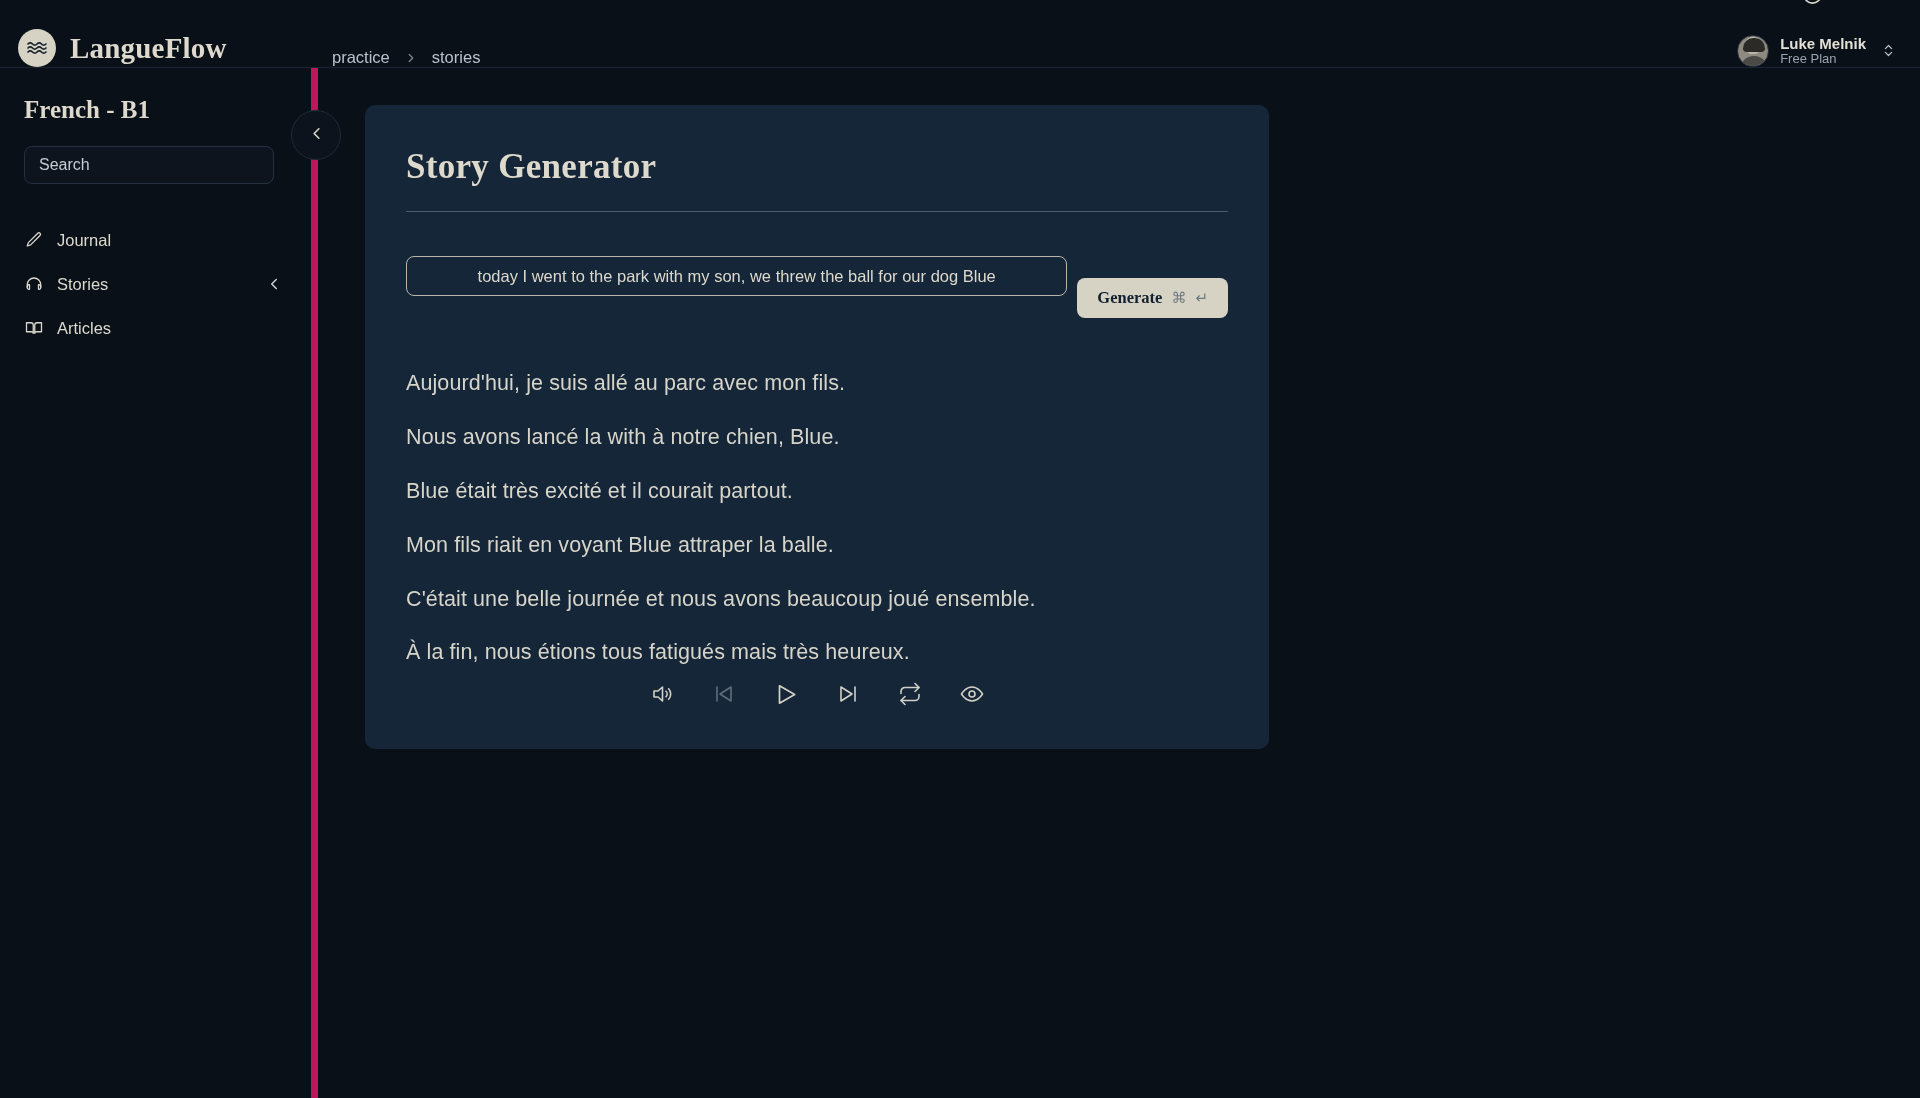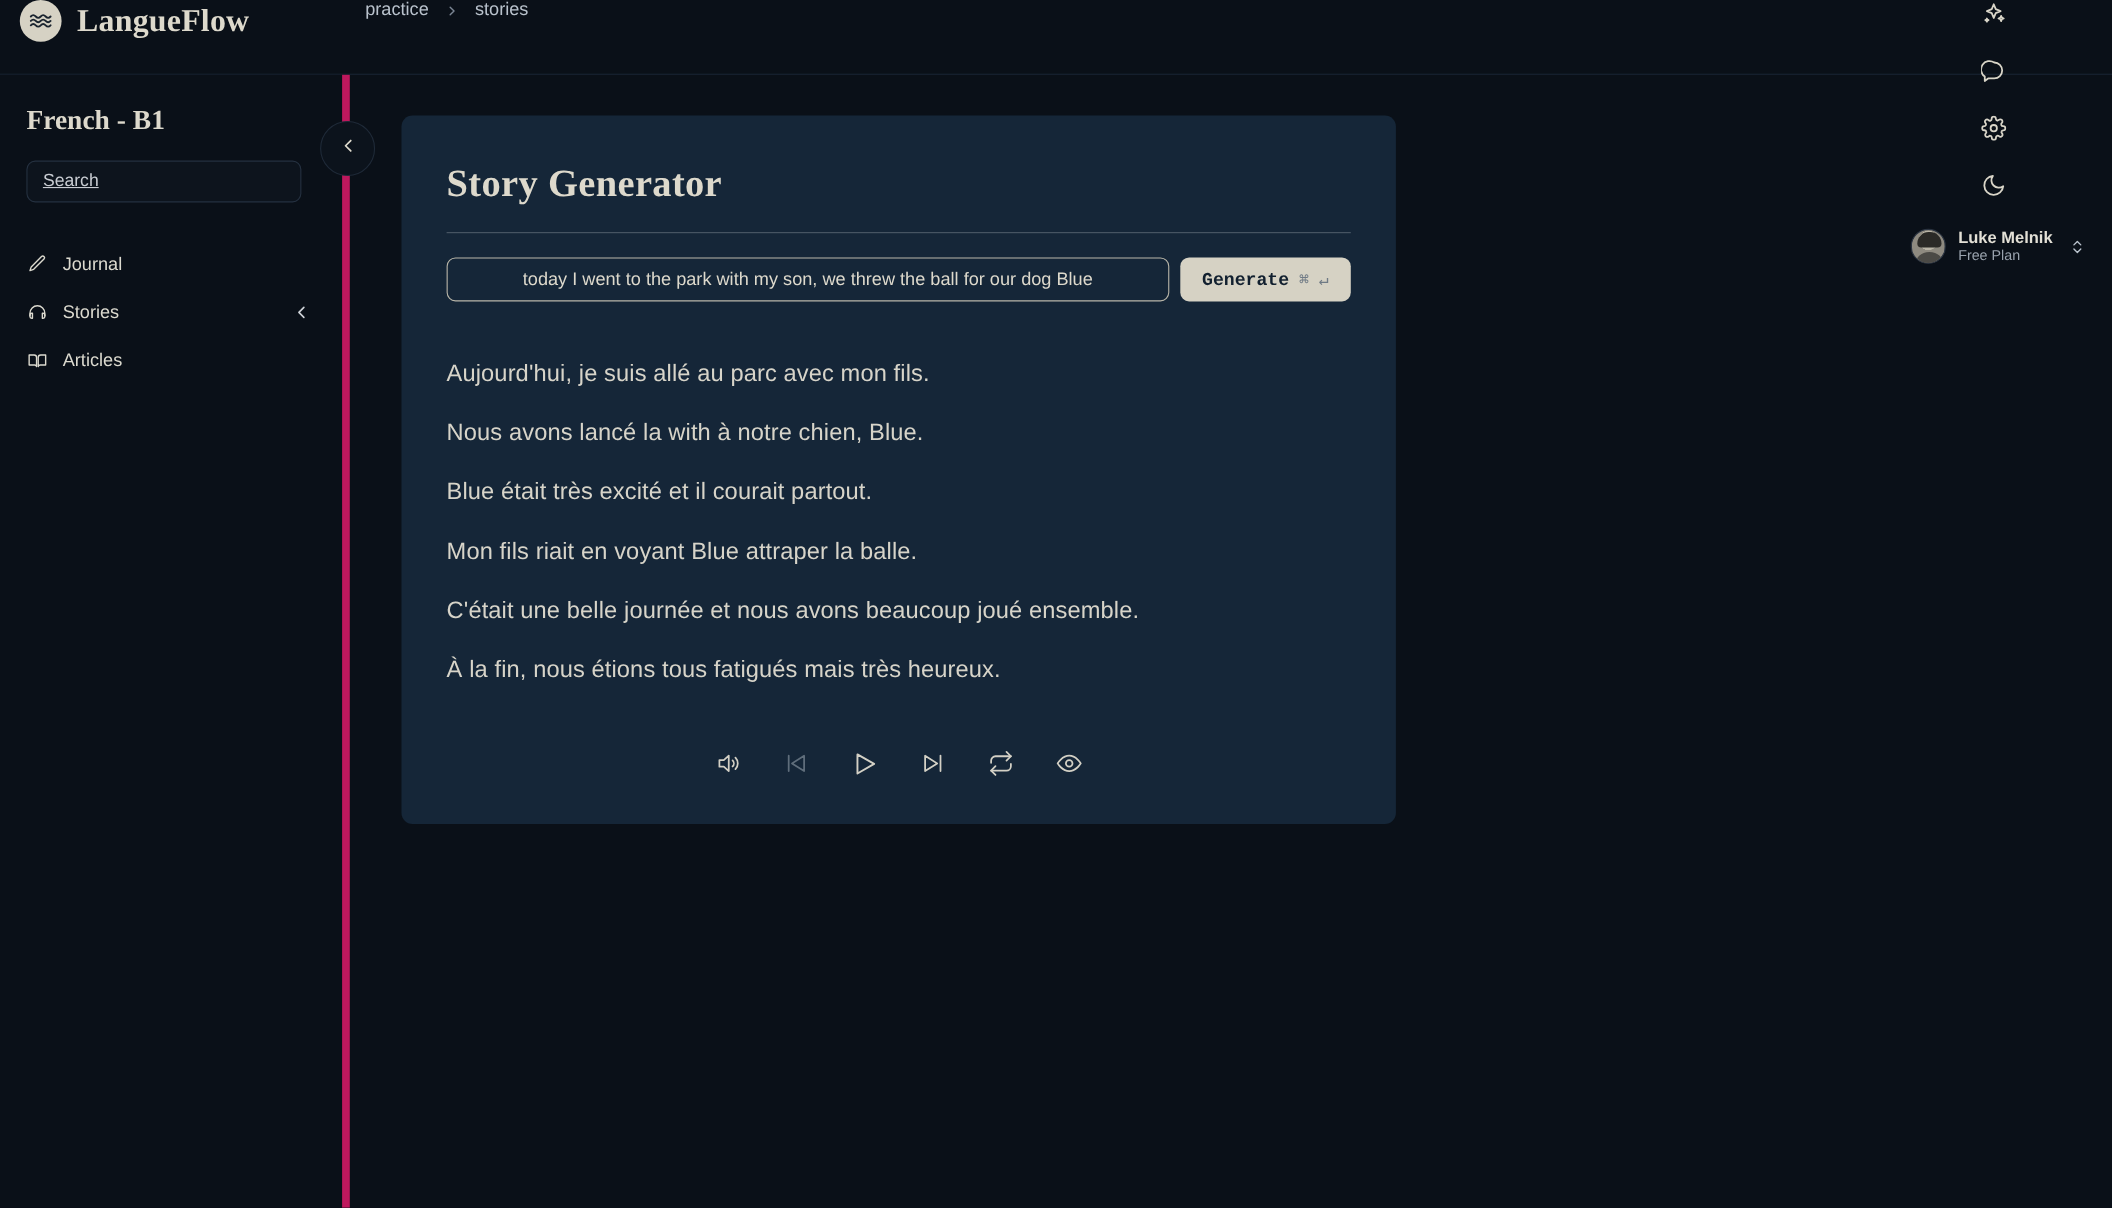--- a/index.html
+++ b/index.html
@@ -10,21 +10,21 @@
     overflow: hidden;
   }
   body { position: relative; }
 
   
   .header {
     position: absolute; top: 0; left: 0;
     width: 1920px; height: 68px;
     background: #0a1018;
     border-bottom: 1px solid #1a2533;
-    display: flex; align-items: flex-start;
+    display: flex; align-items: flex-end;
   }
   .brand { display: flex; align-items: center; gap: 14px; padding-left: 18px; width: 300px; }
   .logo-badge {
     width: 38px; height: 38px; border-radius: 50%;
     background: #d6d2c4;
     display: flex; align-items: center; justify-content: center;
     flex: none;
   }
   .brand-name {
     font-family: "Liberation Serif", serif;
@@ -70,21 +70,21 @@
     padding: 28px 24px 0 24px;
   }
   .lang-title {
     font-family: "Liberation Serif", serif;
     font-weight: 700; font-size: 25px; color: #ddd9cc; margin-bottom: 22px;
   }
   .search-box {
     width: 250px; height: 38px; border-radius: 8px;
     border: 1px solid #253140; background: #0d141d;
     display: flex; align-items: center; padding: 0 14px;
-    font-size: 16px; color: #c8ccd2; margin-bottom: 34px; text-decoration: underline;
+    font-size: 16px; color: #c8ccd2; margin-bottom: 34px;
   }
   .nav-item {
     display: flex; align-items: center; gap: 13px;
     height: 44px; font-size: 16.5px; color: #dcdacf; cursor: pointer;
     padding-right: 4px;
   }
   .nav-icon { width: 20px; height: 20px; display:flex; align-items:center; justify-content:center; color:#dcdacf; flex:none;}
   .nav-label { flex: 1; }
   .nav-chevron { color: #cfd3d8; display:flex; align-items:center; }
 
@@ -119,21 +119,22 @@
     color: #ddd9cc; font-size: 16.5px;
     display: flex; align-items: center; padding: 0 16px;
     white-space: nowrap; overflow: hidden; justify-content: center;
   }
   .generate-btn {
     height: 40px; border-radius: 8px;
     background: #d6d2c4; color: #12202f;
     font-size: 16.5px; font-weight: 700;
     display: flex; align-items: center; gap: 9px;
     padding: 0 20px; cursor: pointer; border: none;
-    font-family: Liberation Mono, monospace;
+    font-family: Liberation Serif, serif;
+    margin-top: 44px;
   }
   .kbd { color: #6f7a85; font-weight: 400; font-size: 15px; }
 
   .story { margin-top: 52px; }
   .story p {
     font-size: 21.5px; color: #d7d4c9; line-height: 1.25;
     margin-bottom: 27px; letter-spacing: .1px;
   }
   .player {
     position: absolute; left: 0; right: 0; bottom: 42px;

